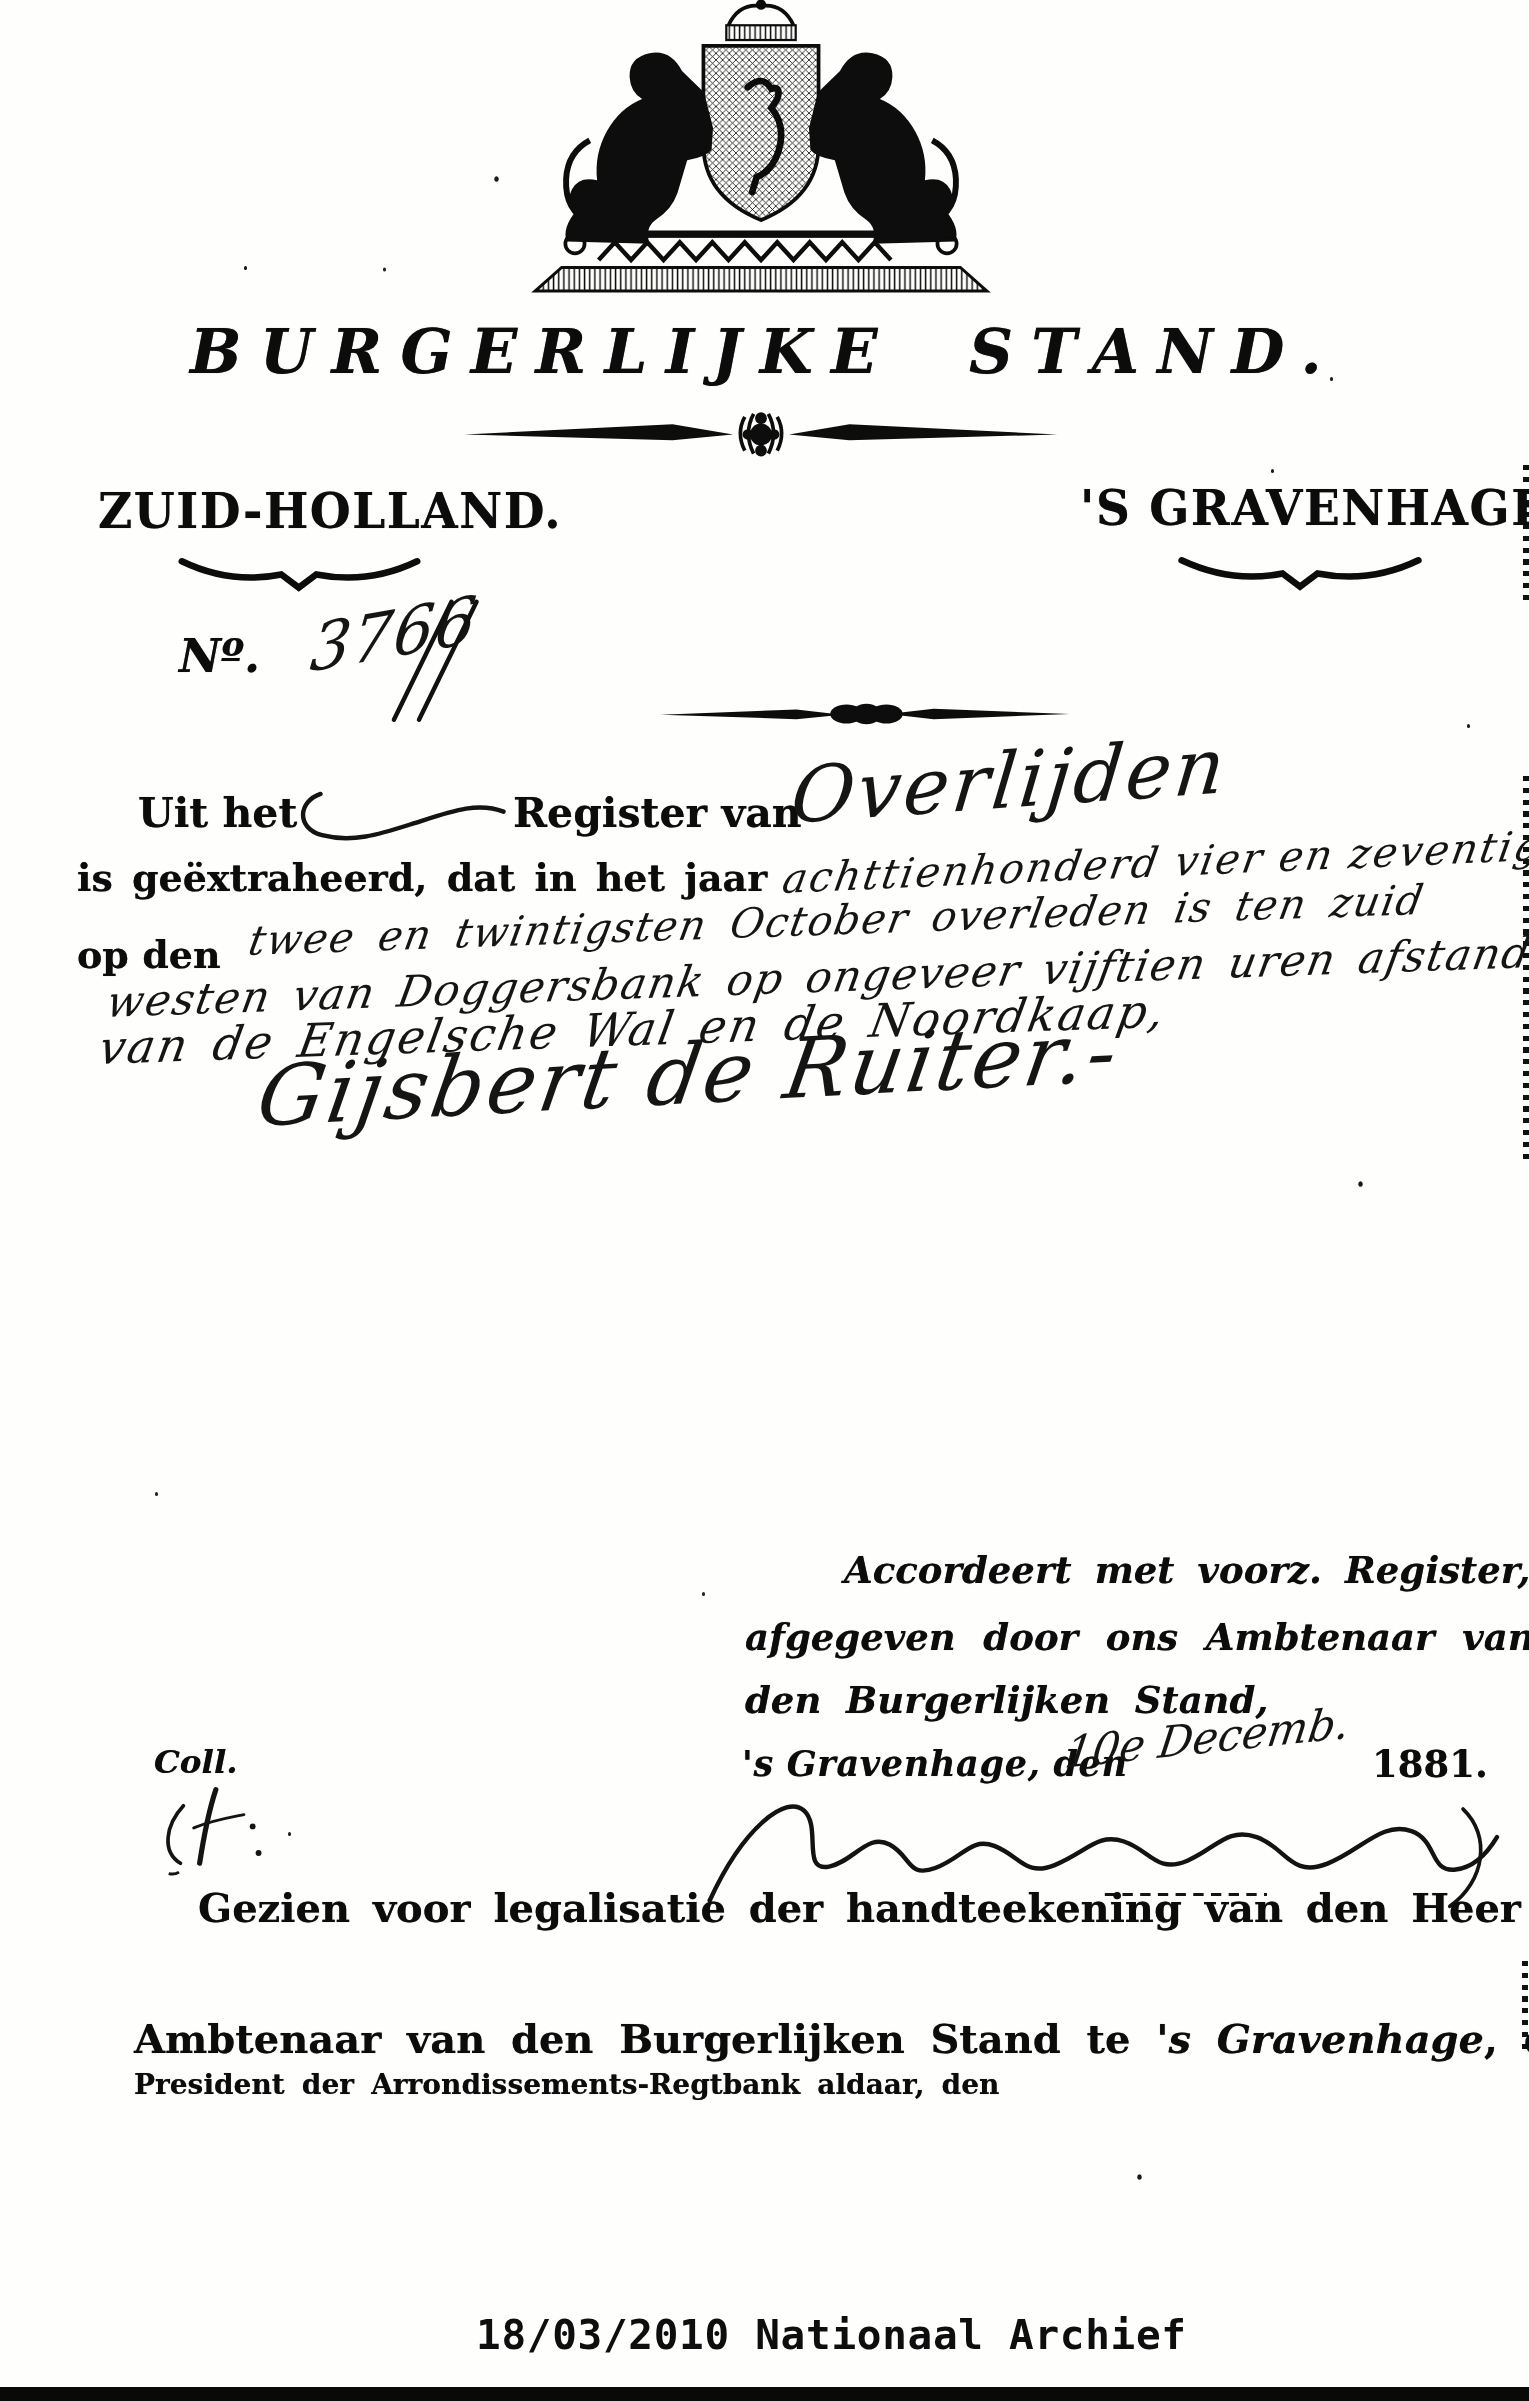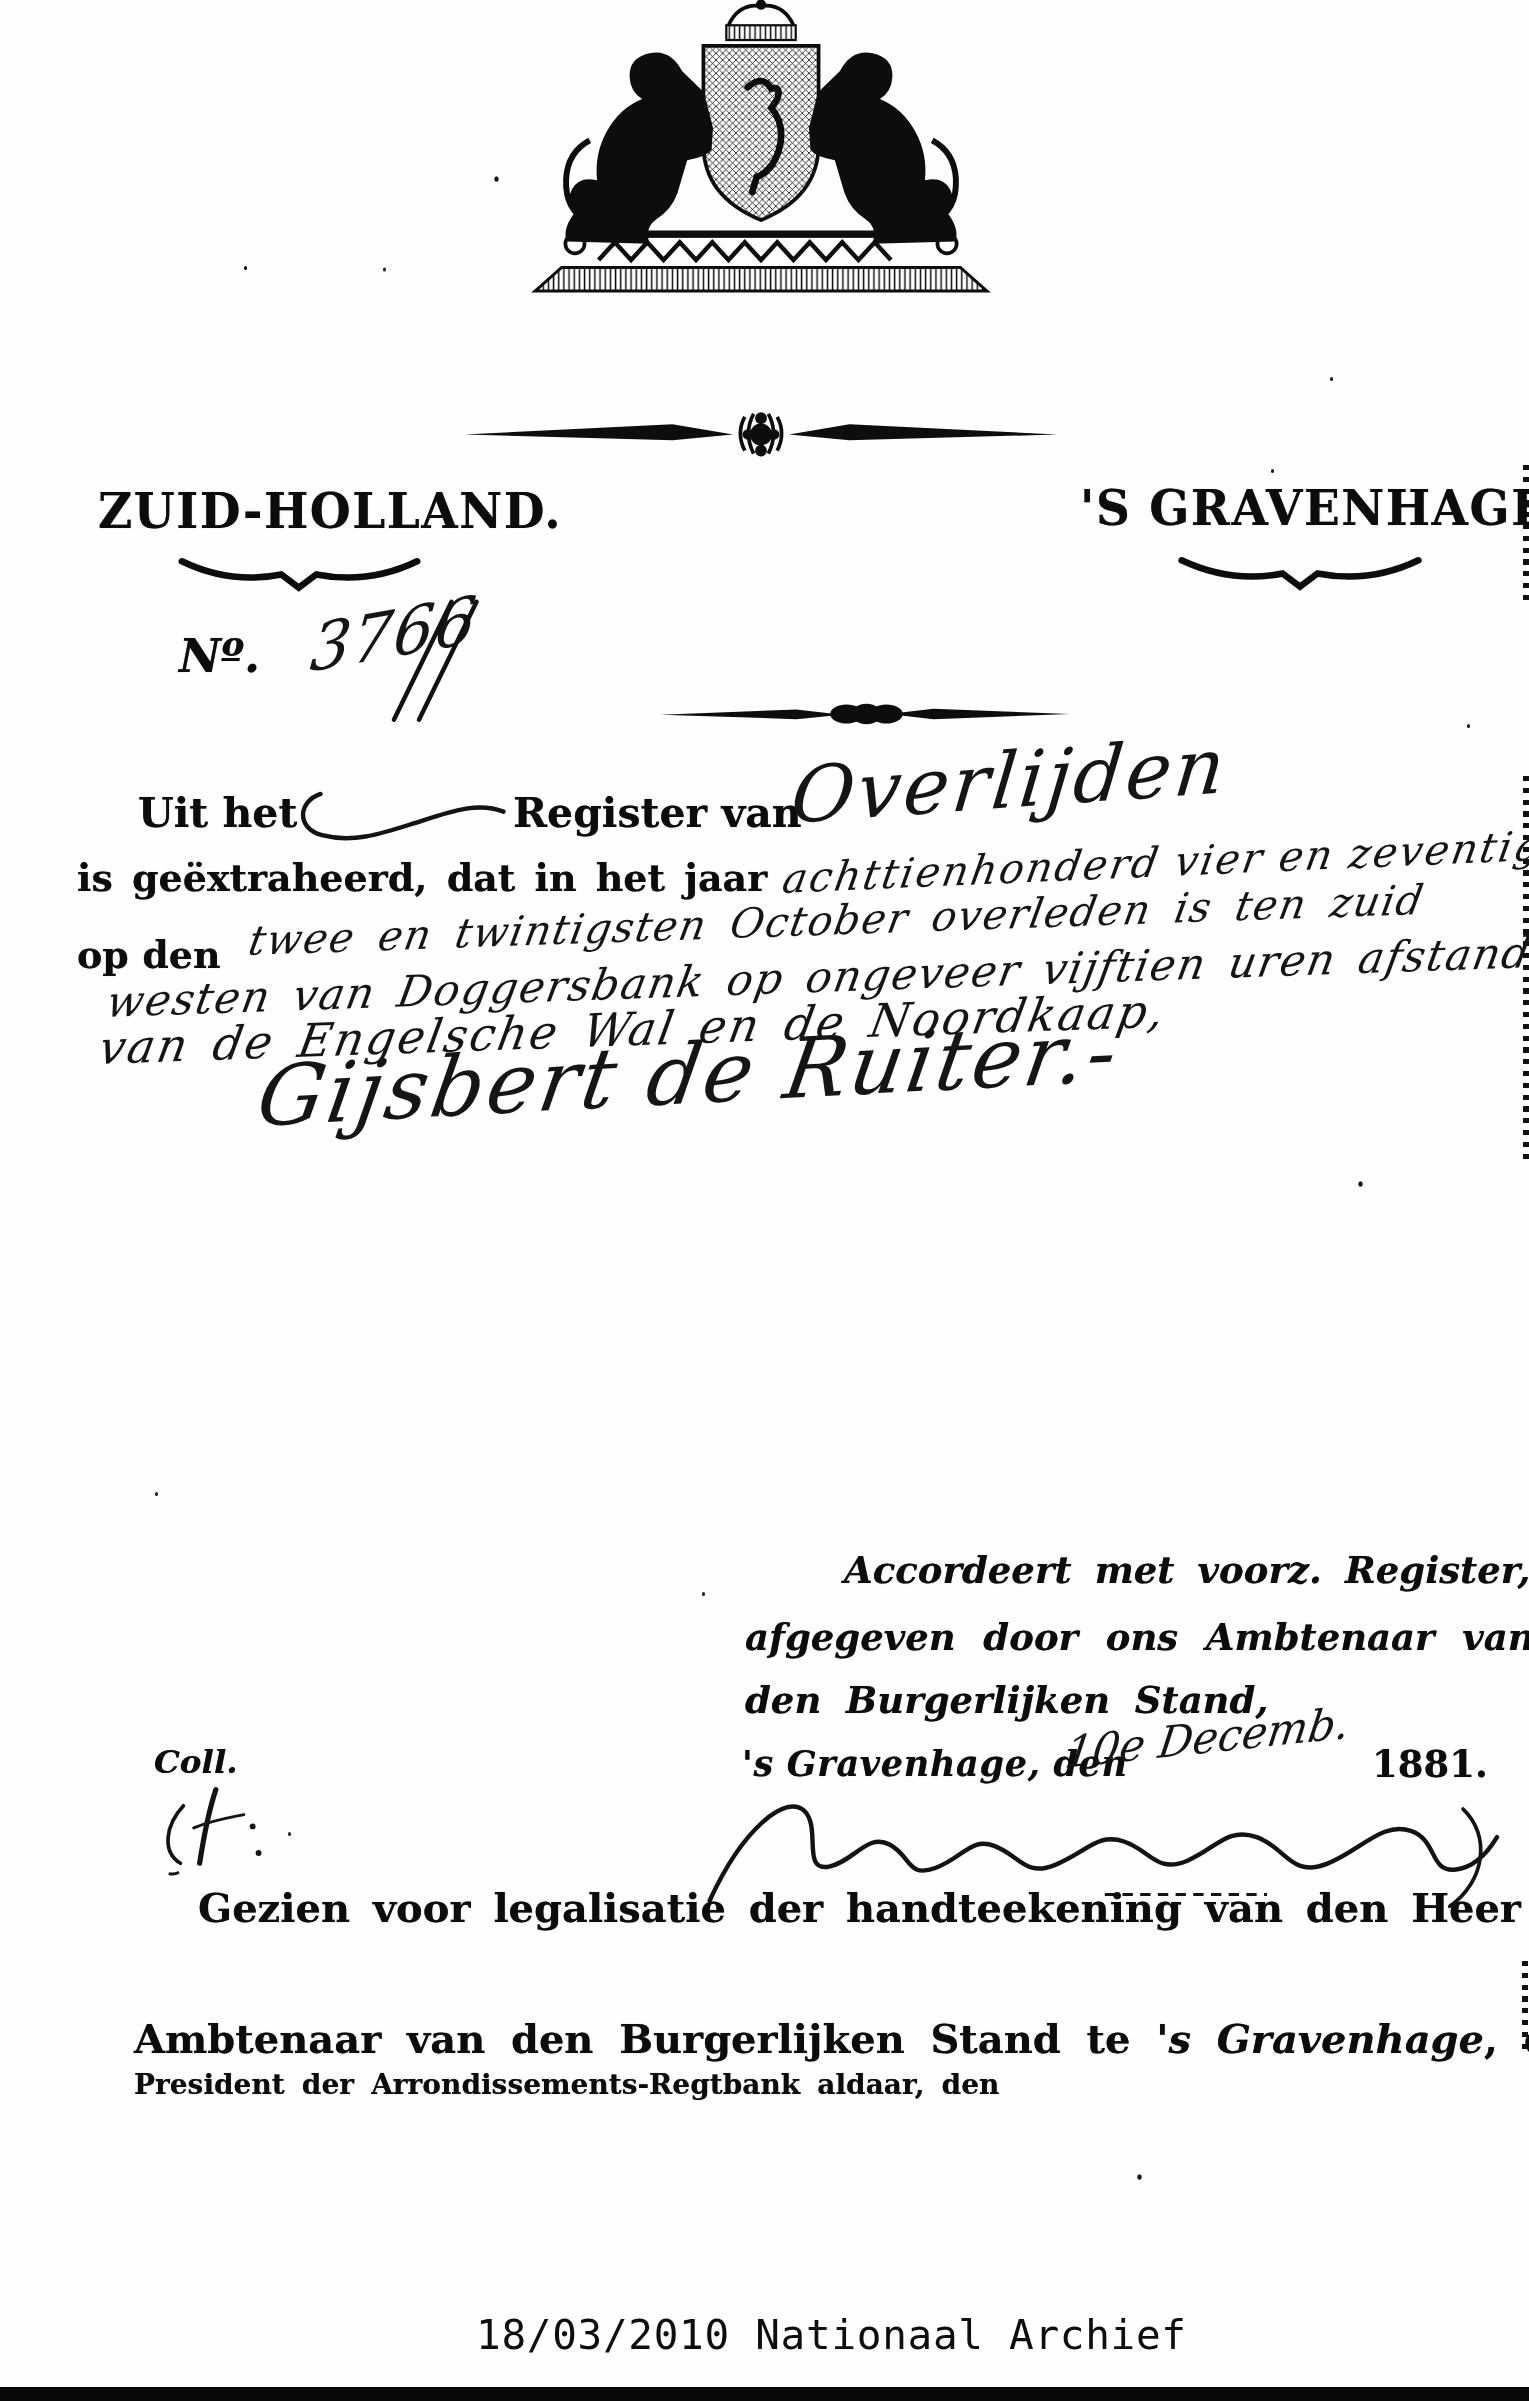--- a/index.html
+++ b/index.html
@@ -54,20 +54,21 @@
       <path d="M572,300 q34,-14 32,-58 q-2,-36 -32,-52" fill="none" stroke="#0d0d0d" stroke-width="8"></path>
 
       <rect x="92" y="312" width="496" height="10" fill="#0d0d0d"></rect>
       <path d="M120,352 l22,-24 l22,24 l22,-24 l22,24 l22,-24 l22,24 l22,-24 l22,24 l22,-24 l22,24 l22,-24 l22,24 l22,-24 l22,24 l22,-24 l22,24 l22,-24 l22,24" fill="none" stroke="#0d0d0d" stroke-width="6"></path>
       <circle cx="88" cy="330" r="13" fill="none" stroke="#0d0d0d" stroke-width="5"></circle>
       <circle cx="592" cy="330" r="13" fill="none" stroke="#0d0d0d" stroke-width="5"></circle>
       <path d="M70,362 L610,362 L646,394 L34,394 Z" fill="url(#vl)" stroke="#0d0d0d" stroke-width="4"></path>
     </svg>
   </div>
 
+  <div class="abs printed printed-i" style="left:50%;top:316px;transform:translateX(-50%);font-size:61px;letter-spacing:0.30em;word-spacing:0.55em;">BURGERLIJKE STAND.</div>
 
   <div class="abs" style="left:458px;top:405px;">
     <svg width="606" height="56" viewBox="0 0 820 76">
       <polygon points="8,40 290,26 372,40 290,48" fill="#0d0d0d"></polygon>
       <polygon points="812,40 530,26 448,40 530,48" fill="#0d0d0d"></polygon>
       <path d="M388,16 q-12,22 0,46 M400,12 q-14,26 0,54" stroke="#0d0d0d" stroke-width="5" fill="none"></path>
       <path d="M432,16 q12,22 0,46 M420,12 q14,26 0,54" stroke="#0d0d0d" stroke-width="5" fill="none"></path>
       <circle cx="410" cy="40" r="15" fill="#0d0d0d"></circle>
       <circle cx="410" cy="18" r="8" fill="#0d0d0d"></circle>
       <circle cx="410" cy="62" r="8" fill="#0d0d0d"></circle>
@@ -154,17 +155,17 @@
     </svg>
   </div>
 
   <div class="abs printed" style="left:198px;top:1884px;font-size:40px;word-spacing:8.9px;text-align:center;">Gezien voor legalisatie der handteekening van den Heer</div>
 
   <div class="abs printed" style="left:134px;top:2015px;font-size:40px;word-spacing:11.8px;">
     <span>Ambtenaar van den Burgerlijken Stand te </span><span class="printed-i">'s Gravenhage</span><span>, door Ons</span>
   </div>
   <div class="abs printed" style="left:134px;top:2068px;font-size:28px;word-spacing:7.4px;">President der Arrondissements-Regtbank aldaar, den</div>
 
-  <div class="abs" style="left:476px;top:2311px;font-family:'DejaVu Sans Mono',monospace;font-size:41px;font-weight:normal;color:#0e0e0e;letter-spacing:0.7px;">18/03/2010 Nationaal Archief</div>
+  <div class="abs" style="left:476px;top:2311px;font-family:'DejaVu Sans Mono',monospace;font-size:41px;font-weight:bold;color:#0e0e0e;letter-spacing:0.7px;">18/03/2010 Nationaal Archief</div>
 
   <div class="abs" style="left:0;top:2387px;width:1530px;height:14.8px;background:#090909;"></div>
 </div>
 
 
 </body></html>

